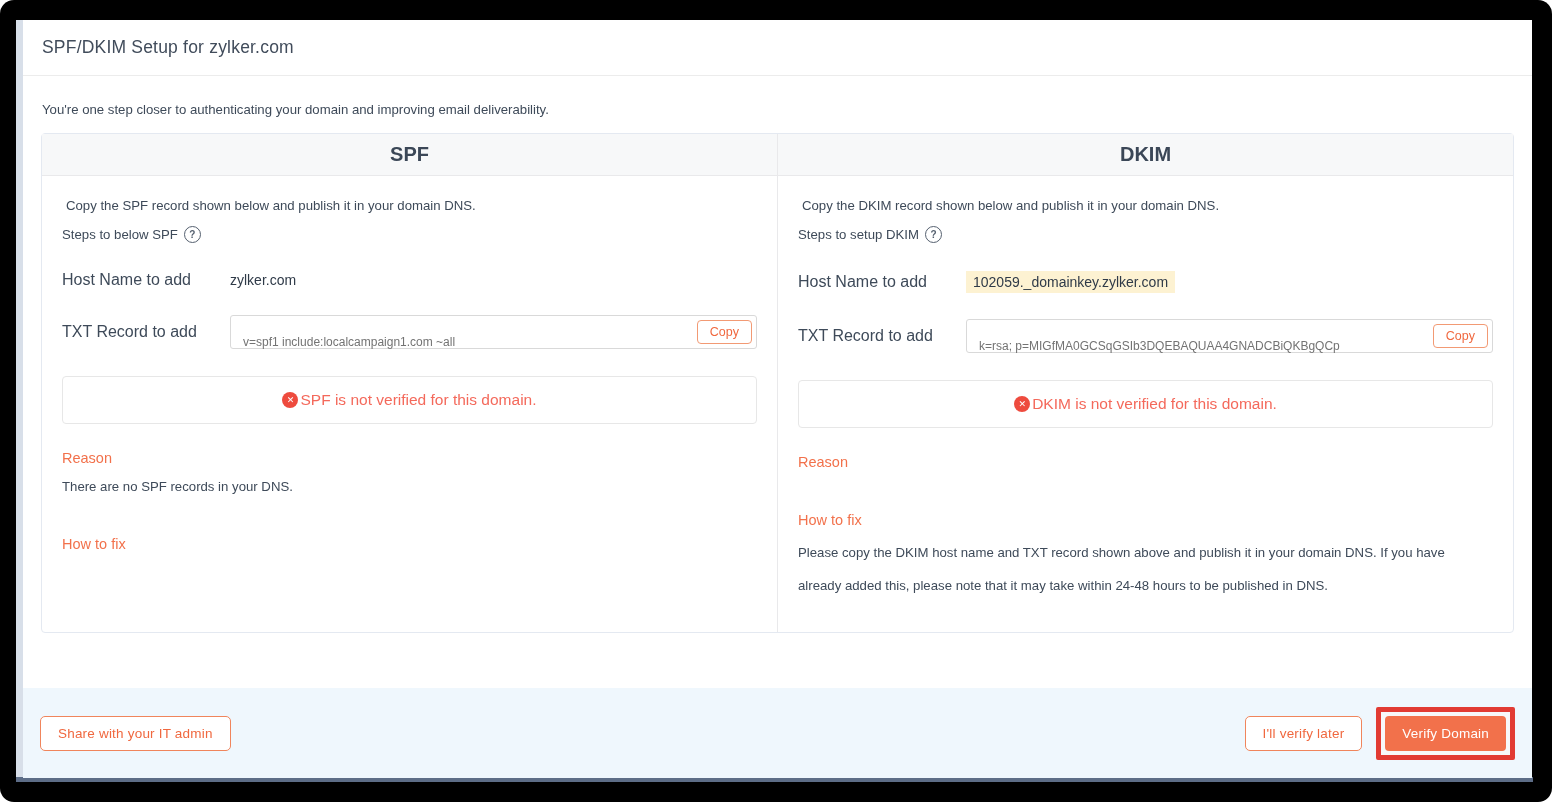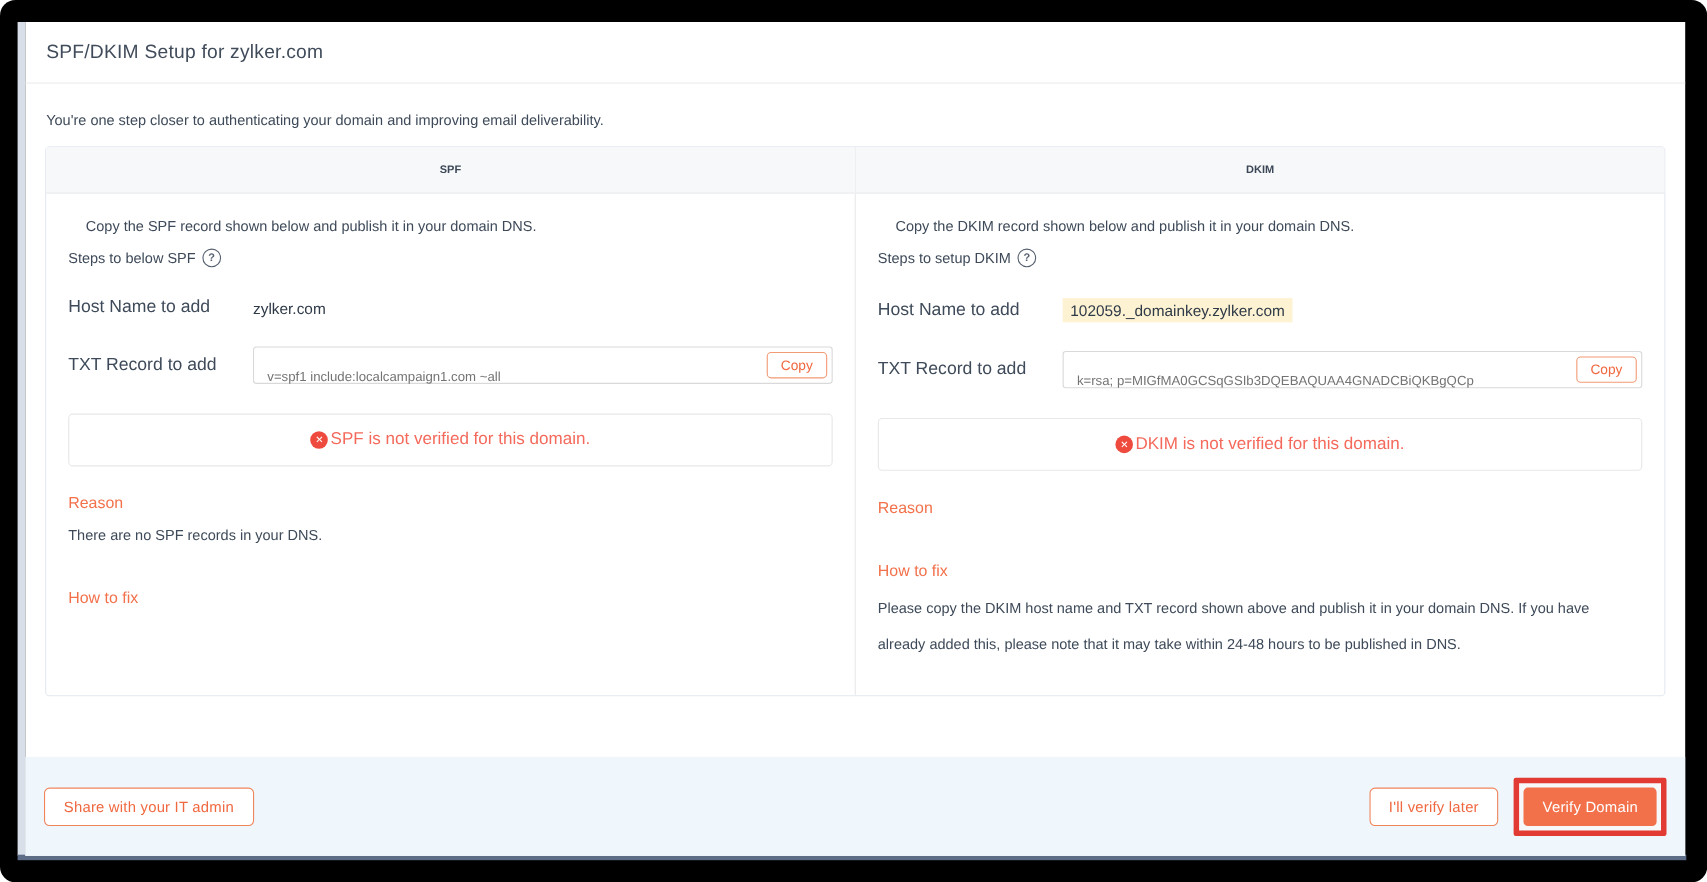--- a/index.html
+++ b/index.html
@@ -8,23 +8,23 @@
   .under-left{position:absolute;left:16px;top:20px;width:7px;height:758px;background:#d8dfe9;}
   .under-bottom{position:absolute;left:16px;top:777px;width:1517px;height:5px;background:#5d6d87;}
   .dialog{position:absolute;left:23px;top:20px;width:1509px;height:758px;background:#fff;display:flex;flex-direction:column;}
   .dlg-header{height:55px;display:flex;align-items:center;padding:0 19px;border-bottom:1px solid #ececec;flex:0 0 auto;}
   .dlg-title{font-size:17.5px;color:#414c5b;letter-spacing:.2px;}
   .intro{margin:26px 19px 0 19px;font-size:13.2px;color:#3e4a59;}
   .table{margin:16px 18px 0 18px;border:1px solid #e4e9f1;border-radius:4px;display:flex;flex:0 0 auto;}
   .col{width:50%;display:flex;flex-direction:column;}
   .col-spf{border-right:1px solid #e9e9eb;}
   .col-header{height:41px;background:#f7f8f9;border-bottom:1px solid #e9e9eb;display:flex;align-items:center;justify-content:center;
-    font-size:10px;font-weight:bold;color:#3b4757;}
+    font-size:20px;font-weight:bold;color:#3b4757;}
   .col-body{padding:22px 20px 30px 20px;}
-  .para{font-size:13.2px;color:#3e4a59;margin:0 0 13px 16px;}
+  .para{font-size:13.2px;color:#3e4a59;margin:0 0 13px 4px;}
   .steps{font-size:13.2px;color:#3e4a59;display:flex;align-items:center;gap:6px;}
   .help-icon{display:inline-flex;align-items:center;justify-content:center;width:15px;height:15px;border:1.3px solid #55606f;
     border-radius:50%;font-size:10px;color:#55606f;font-weight:bold;}
   .kv-row{display:flex;align-items:center;margin-top:28px;}
   .kv-label{width:168px;flex:0 0 168px;font-size:16px;color:#3e4a59;}
   .kv-value{font-size:14px;color:#2f3a48;}
   .hl{background:#fdf2d2;padding:3px 7px;}
   .txt-row{margin-top:26px;}
   .txt-box{flex:1;height:32px;border:1px solid #d9d9d9;border-radius:3px;display:flex;align-items:center;background:#fff;min-width:0;}
   .txt-value{font-size:12px;color:#737373;padding-left:12px;white-space:nowrap;overflow:hidden;flex:1;margin-top:20px;}

